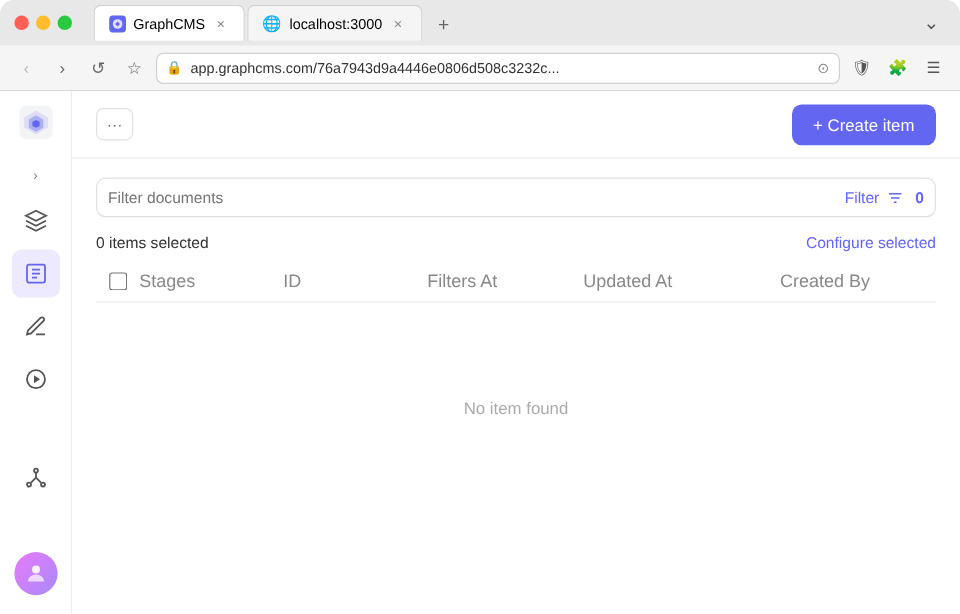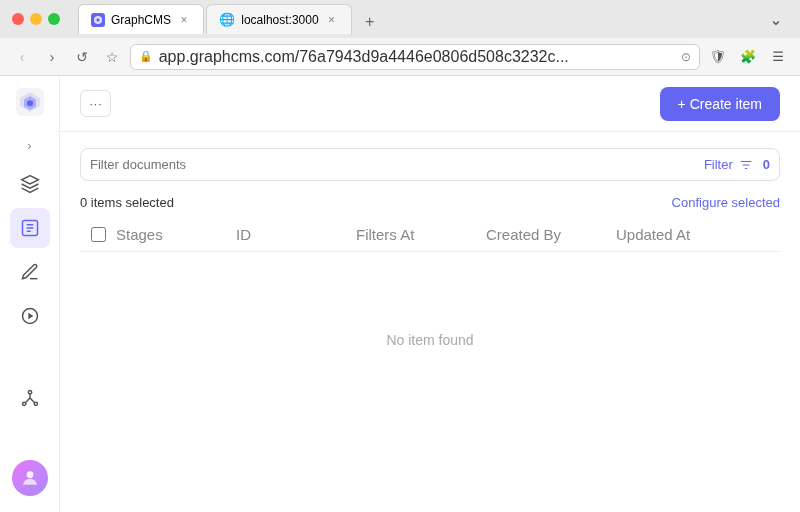--- a/index.html
+++ b/index.html
@@ -1,19 +1,19 @@
 <!DOCTYPE html>
 <html><head>
   <meta charset="utf-8">
   <style>
     * { margin: 0; padding: 0; box-sizing: border-box; }
     body { font-family: -apple-system, BlinkMacSystemFont, 'Segoe UI', sans-serif; background: #fff; width: 800px; height: 512px; overflow: hidden; }
 
     
-    .browser-frame { width: 800px; height: 512px; display: flex; flex-direction: column; background: #f0f0f0; border-radius: 0; overflow: hidden; }
+    .browser-frame { width: 800px; height: 512px; display: flex; flex-direction: column; background: #f0f0f0; border-radius: 12px; overflow: hidden; }
 
     .title-bar { background: #e8e8e8; height: 38px; display: flex; align-items: center; padding: 0 12px; gap: 8px; }
     .traffic-lights { display: flex; gap: 6px; align-items: center; }
     .traffic-light { width: 12px; height: 12px; border-radius: 50%; }
     .tl-red { background: #ff5f57; }
     .tl-yellow { background: #febc2e; }
     .tl-green { background: #28c840; }
 
     .tabs-bar { display: flex; align-items: flex-end; margin-left: 10px; gap: 2px; }
     .tab { height: 30px; display: flex; align-items: center; gap: 6px; padding: 0 12px; border-radius: 6px 6px 0 0; font-size: 12px; background: #fff; border: 1px solid #d0d0d0; border-bottom: none; cursor: pointer; }
@@ -111,21 +111,21 @@
     </div>
   </div>
 
   <div class="nav-bar">
     <div class="nav-btn disabled">‹</div>
     <div class="nav-btn">›</div>
     <div class="nav-btn">↺</div>
     <div class="nav-btn">☆</div>
     <div class="address-bar">
       <span class="lock-icon">🔒</span>
-      <span style="font-size:16px;color:#333;flex:1;overflow:hidden;white-space:nowrap;text-overflow:ellipsis;">app.graphcms.com/76a7943d9a4446e0806d508c3232c...</span>
+      <span style="font-size:12px;color:#333;flex:1;overflow:hidden;white-space:nowrap;text-overflow:ellipsis;">app.graphcms.com/76a7943d9a4446e0806d508c3232c...</span>
       <span style="color:#888;font-size:12px;">⊙</span>
     </div>
     <div class="nav-right">
       <div class="ext-btn">🛡</div>
       <div class="ext-btn">🧩</div>
       <div class="ext-btn">☰</div>
     </div>
   </div>
 
   <div class="app-content">
@@ -208,22 +208,22 @@
           <span class="configure-link">Configure selected</span>
         </div>
 
         <div class="table-header">
           <div class="th-checkbox">
             <input type="checkbox" style="">
           </div>
           <div class="th th-stages">Stages</div>
           <div class="th th-id">ID</div>
           <div class="th th-created-at">Filters At</div>
+          <div class="th th-updated-at">Updated At</div>
           <div class="th th-created-by">Created By</div>
-          <div class="th th-updated-at">Updated At</div>
         </div>
 
         <div class="no-data">
           <span>No item found</span>
         </div>
       </div>
     </div>
   </div>
 </div>
 

